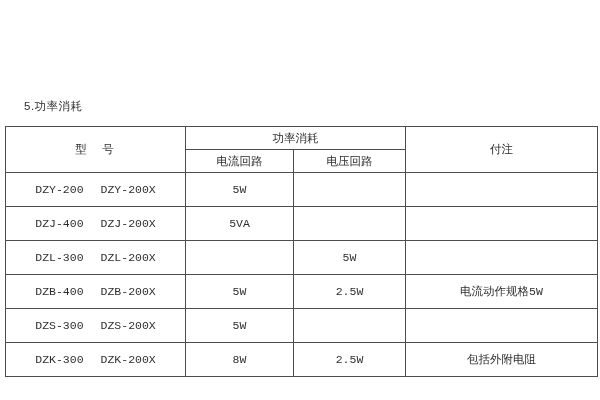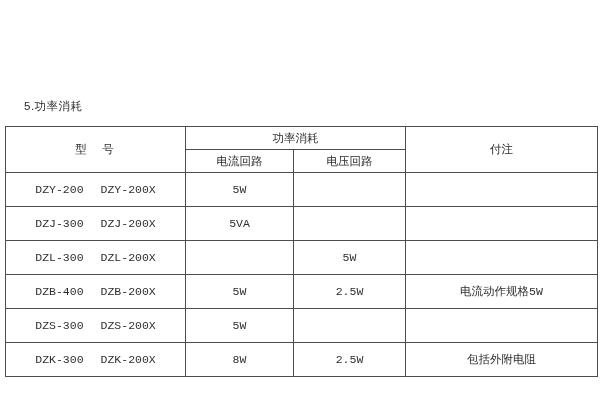--- a/index.html
+++ b/index.html
@@ -79,21 +79,21 @@
           <span>DZY-200X</span>
         </div>
       </td>
       <td>5W</td>
       <td></td>
       <td></td>
     </tr>
     <tr class="data-row">
       <td>
         <div class="model-pair">
-          <span>DZJ-300</span>
+          <span>DZJ-400</span>
           <span>DZJ-200X</span>
         </div>
       </td>
       <td>5VA</td>
       <td></td>
       <td></td>
     </tr>
     <tr class="data-row">
       <td>
         <div class="model-pair">

